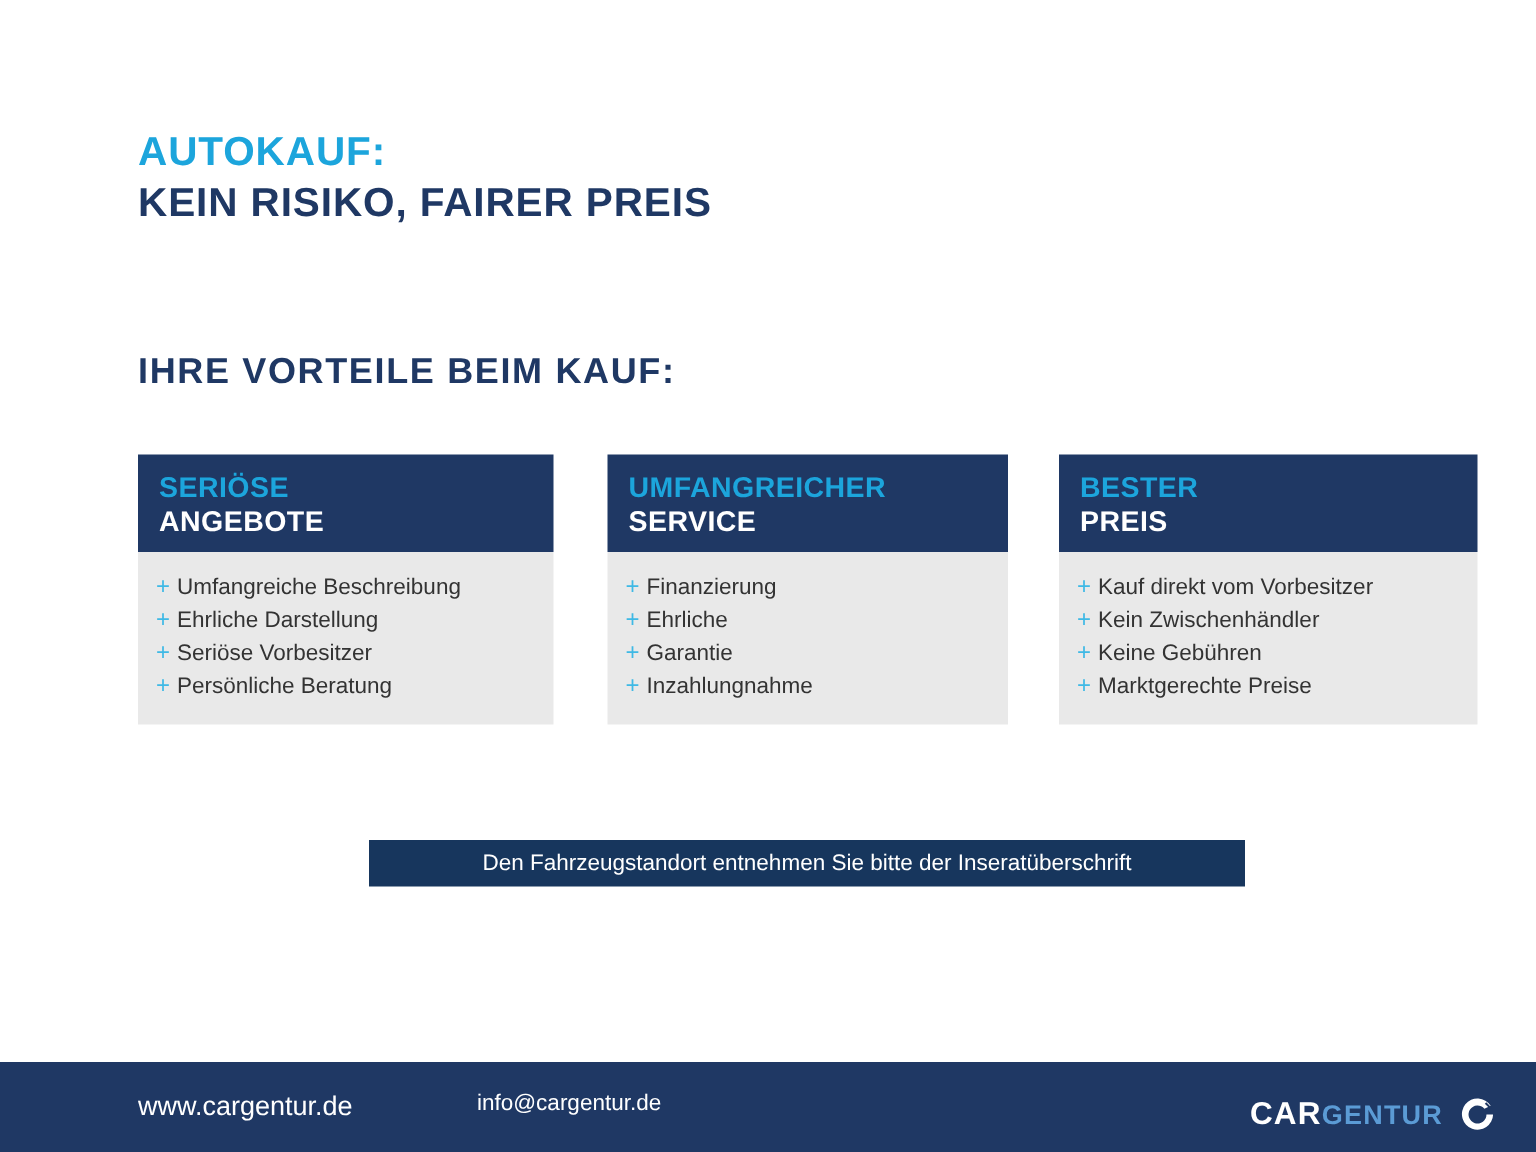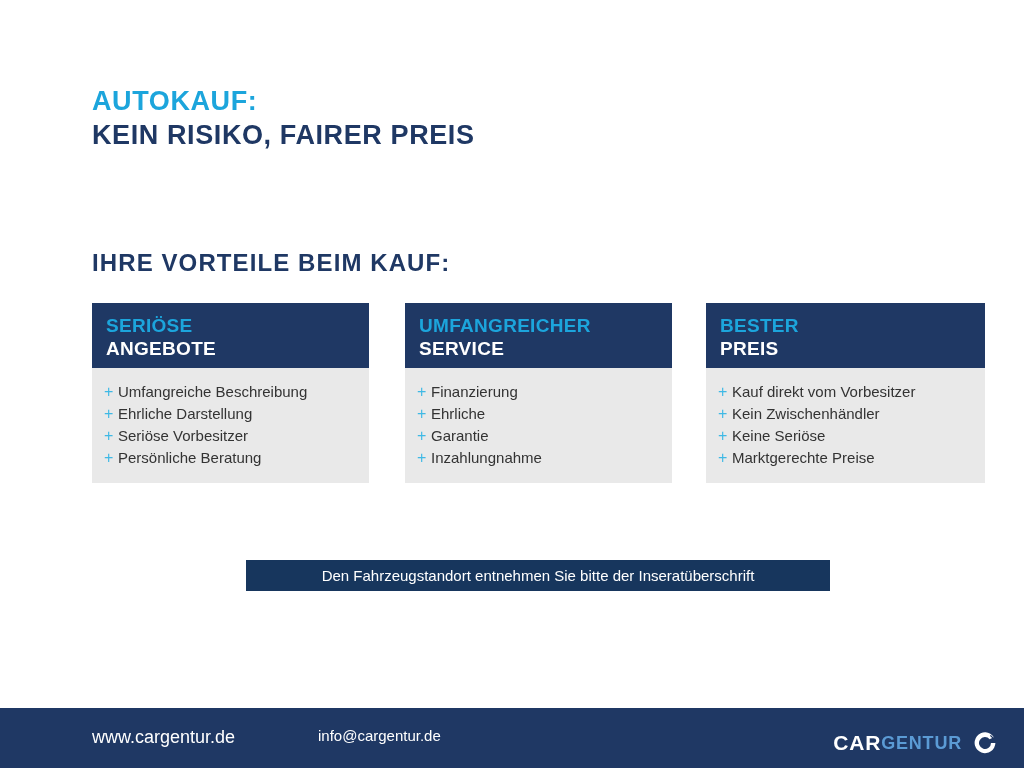--- a/index.html
+++ b/index.html
@@ -43,21 +43,21 @@
     letter-spacing: 0.6px;
     color: #1F3864;
     line-height: 34px;
     white-space: nowrap;
   }
 
   
   .section-heading {
     position: absolute;
     left: 92px;
-    top: 249px;
+    top: 234px;
     font-size: 24px;
     font-weight: bold;
     letter-spacing: 1.1px;
     color: #1F3864;
     white-space: nowrap;
   }
 
   
   .cards {
     position: absolute;
@@ -262,21 +262,21 @@
         <div class="feature">
           <span class="plus">+</span>
           <span class="ftext">Kauf direkt vom Vorbesitzer</span>
         </div>
         <div class="feature">
           <span class="plus">+</span>
           <span class="ftext">Kein Zwischenhändler</span>
         </div>
         <div class="feature">
           <span class="plus">+</span>
-          <span class="ftext">Keine Seriöse</span>
+          <span class="ftext">Keine Gebühren</span>
         </div>
         <div class="feature">
           <span class="plus">+</span>
           <span class="ftext">Marktgerechte Preise</span>
         </div>
       </div>
     </div>
 
   </div>
 

